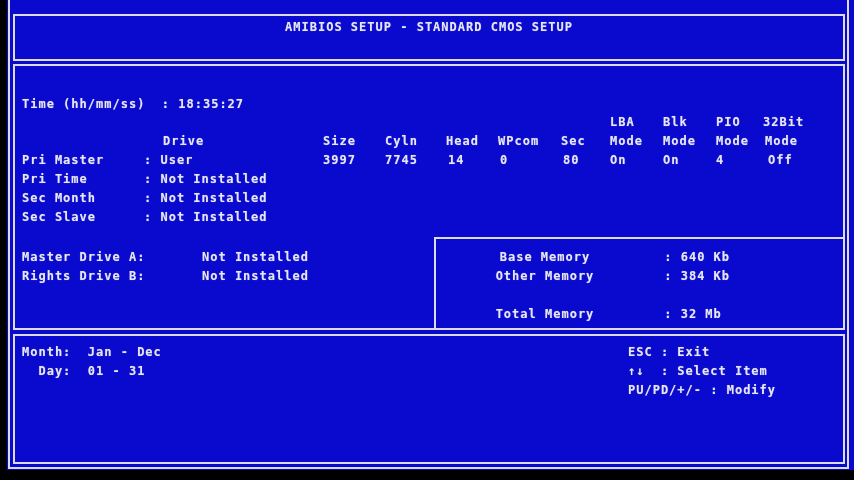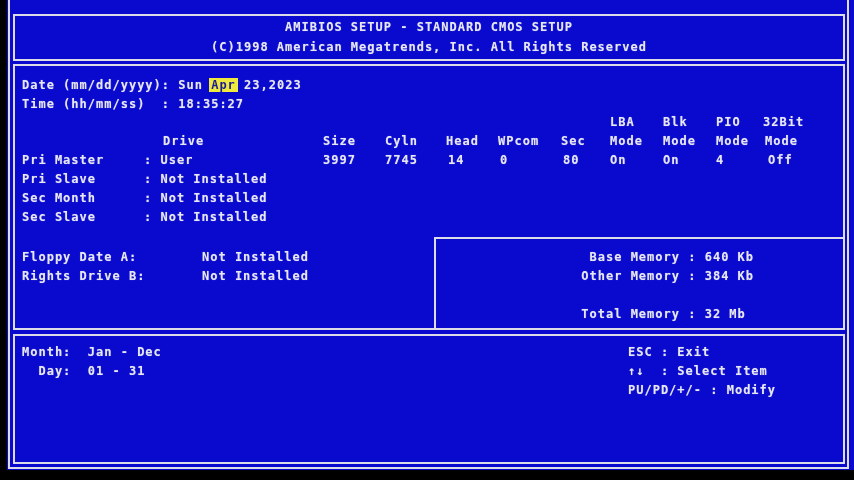--- a/index.html
+++ b/index.html
@@ -16,37 +16,35 @@
   .frame{position:absolute; border:2px solid #dcdce9; box-sizing:border-box;}
   .outer{left:8px; top:-6px; width:841px; height:475px;}
   .box-title{left:13px; top:14px; width:832px; height:47px;}
   .box-main{left:13px; top:64px; width:832px; height:266px;}
   .box-bottom{left:13px; top:334px; width:832px; height:130px;}
   .box-mem{left:434px; top:237px; width:411px; height:93px; border:none; border-left:2px solid #dcdce9; border-top:2px solid #dcdce9;}
   .t{position:absolute; white-space:pre; text-shadow:0 0 1px rgba(230,230,250,.45);}
   .ctr{left:13px; width:832px; text-align:center;}
   .lbl-drive{display:inline-block; width:122px;}
   .lbl-floppy{display:inline-block; width:180px;}
-  .mem-label{display:inline-block; width:222px; text-align:right;padding-left:24px;}
+  .mem-label{display:inline-block; width:222px; text-align:center;}
   .hl{background:#eeea3d; color:#1c1c96; padding:0 2px; margin:0 -2px; text-shadow:none;}
 </style>
 </head>
 <body>
 
 <div class="stage">
   <div class="blue"></div>
   <div class="frame outer"></div>
 
   <div class="frame box-title"></div>
   <div class="t ctr" style="top:19px">AMIBIOS SETUP - STANDARD CMOS SETUP</div>
-  <div class="t ctr" style="top:39px">(C)1998 American Megatrends, Inc. All Rights Reserved</div>
 
   <div class="frame box-main"></div>
 
-  <div class="t" style="left:22px; top:77px"><span>Date (mm/dd/yyyy): Sun </span><span class="hl">Apr</span><span> 23,2023</span></div>
   <div class="t" style="left:22px; top:96px">Time (hh/mm/ss)  : 18:35:27</div>
 
   <div>
     <span class="t" style="left:610px; top:114px">LBA</span>
     <span class="t" style="left:663px; top:114px">Blk</span>
     <span class="t" style="left:716px; top:114px">PIO</span>
     <span class="t" style="left:763px; top:114px">32Bit</span>
   </div>
   <div>
     <span class="t" style="left:163px; top:133px">Drive</span>
@@ -65,25 +63,25 @@
   <span class="t" style="left:323px; top:152px">3997</span>
   <span class="t" style="left:385px; top:152px">7745</span>
   <span class="t" style="left:448px; top:152px">14</span>
   <span class="t" style="left:500px; top:152px">0</span>
   <span class="t" style="left:563px; top:152px">80</span>
   <span class="t" style="left:610px; top:152px">On</span>
   <span class="t" style="left:663px; top:152px">On</span>
   <span class="t" style="left:716px; top:152px">4</span>
   <span class="t" style="left:768px; top:152px">Off</span>
 
-  <div class="t" style="left:22px; top:171px"><span class="lbl-drive">Pri Slave</span><span>: </span><span>Not Installed</span></div>
+  <div class="t" style="left:22px; top:171px"><span class="lbl-drive">Pri Time</span><span>: </span><span>Not Installed</span></div>
   <div class="t" style="left:22px; top:190px"><span class="lbl-drive">Sec Month</span><span>: </span><span>Not Installed</span></div>
   <div class="t" style="left:22px; top:209px"><span class="lbl-drive">Sec Slave</span><span>: </span><span>Not Installed</span></div>
 
-  <div class="t" style="left:22px; top:249px"><span class="lbl-floppy">Floppy Date A:</span><span>Not Installed</span></div>
+  <div class="t" style="left:22px; top:249px"><span class="lbl-floppy">Master Drive A:</span><span>Not Installed</span></div>
   <div class="t" style="left:22px; top:268px"><span class="lbl-floppy">Rights Drive B:</span><span>Not Installed</span></div>
 
   <div class="frame box-mem"></div>
   <div class="t" style="left:434px; top:249px"><span class="mem-label">Base Memory</span><span> : </span><span>640 Kb</span></div>
   <div class="t" style="left:434px; top:268px"><span class="mem-label">Other Memory</span><span> : </span><span>384 Kb</span></div>
   <div class="t" style="left:434px; top:306px"><span class="mem-label">Total Memory</span><span> : </span><span>32 Mb</span></div>
 
   <div class="frame box-bottom"></div>
   <div class="t" style="left:22px; top:344px">Month:  Jan - Dec</div>
   <div class="t" style="left:22px; top:363px">  Day:  01 - 31</div>

